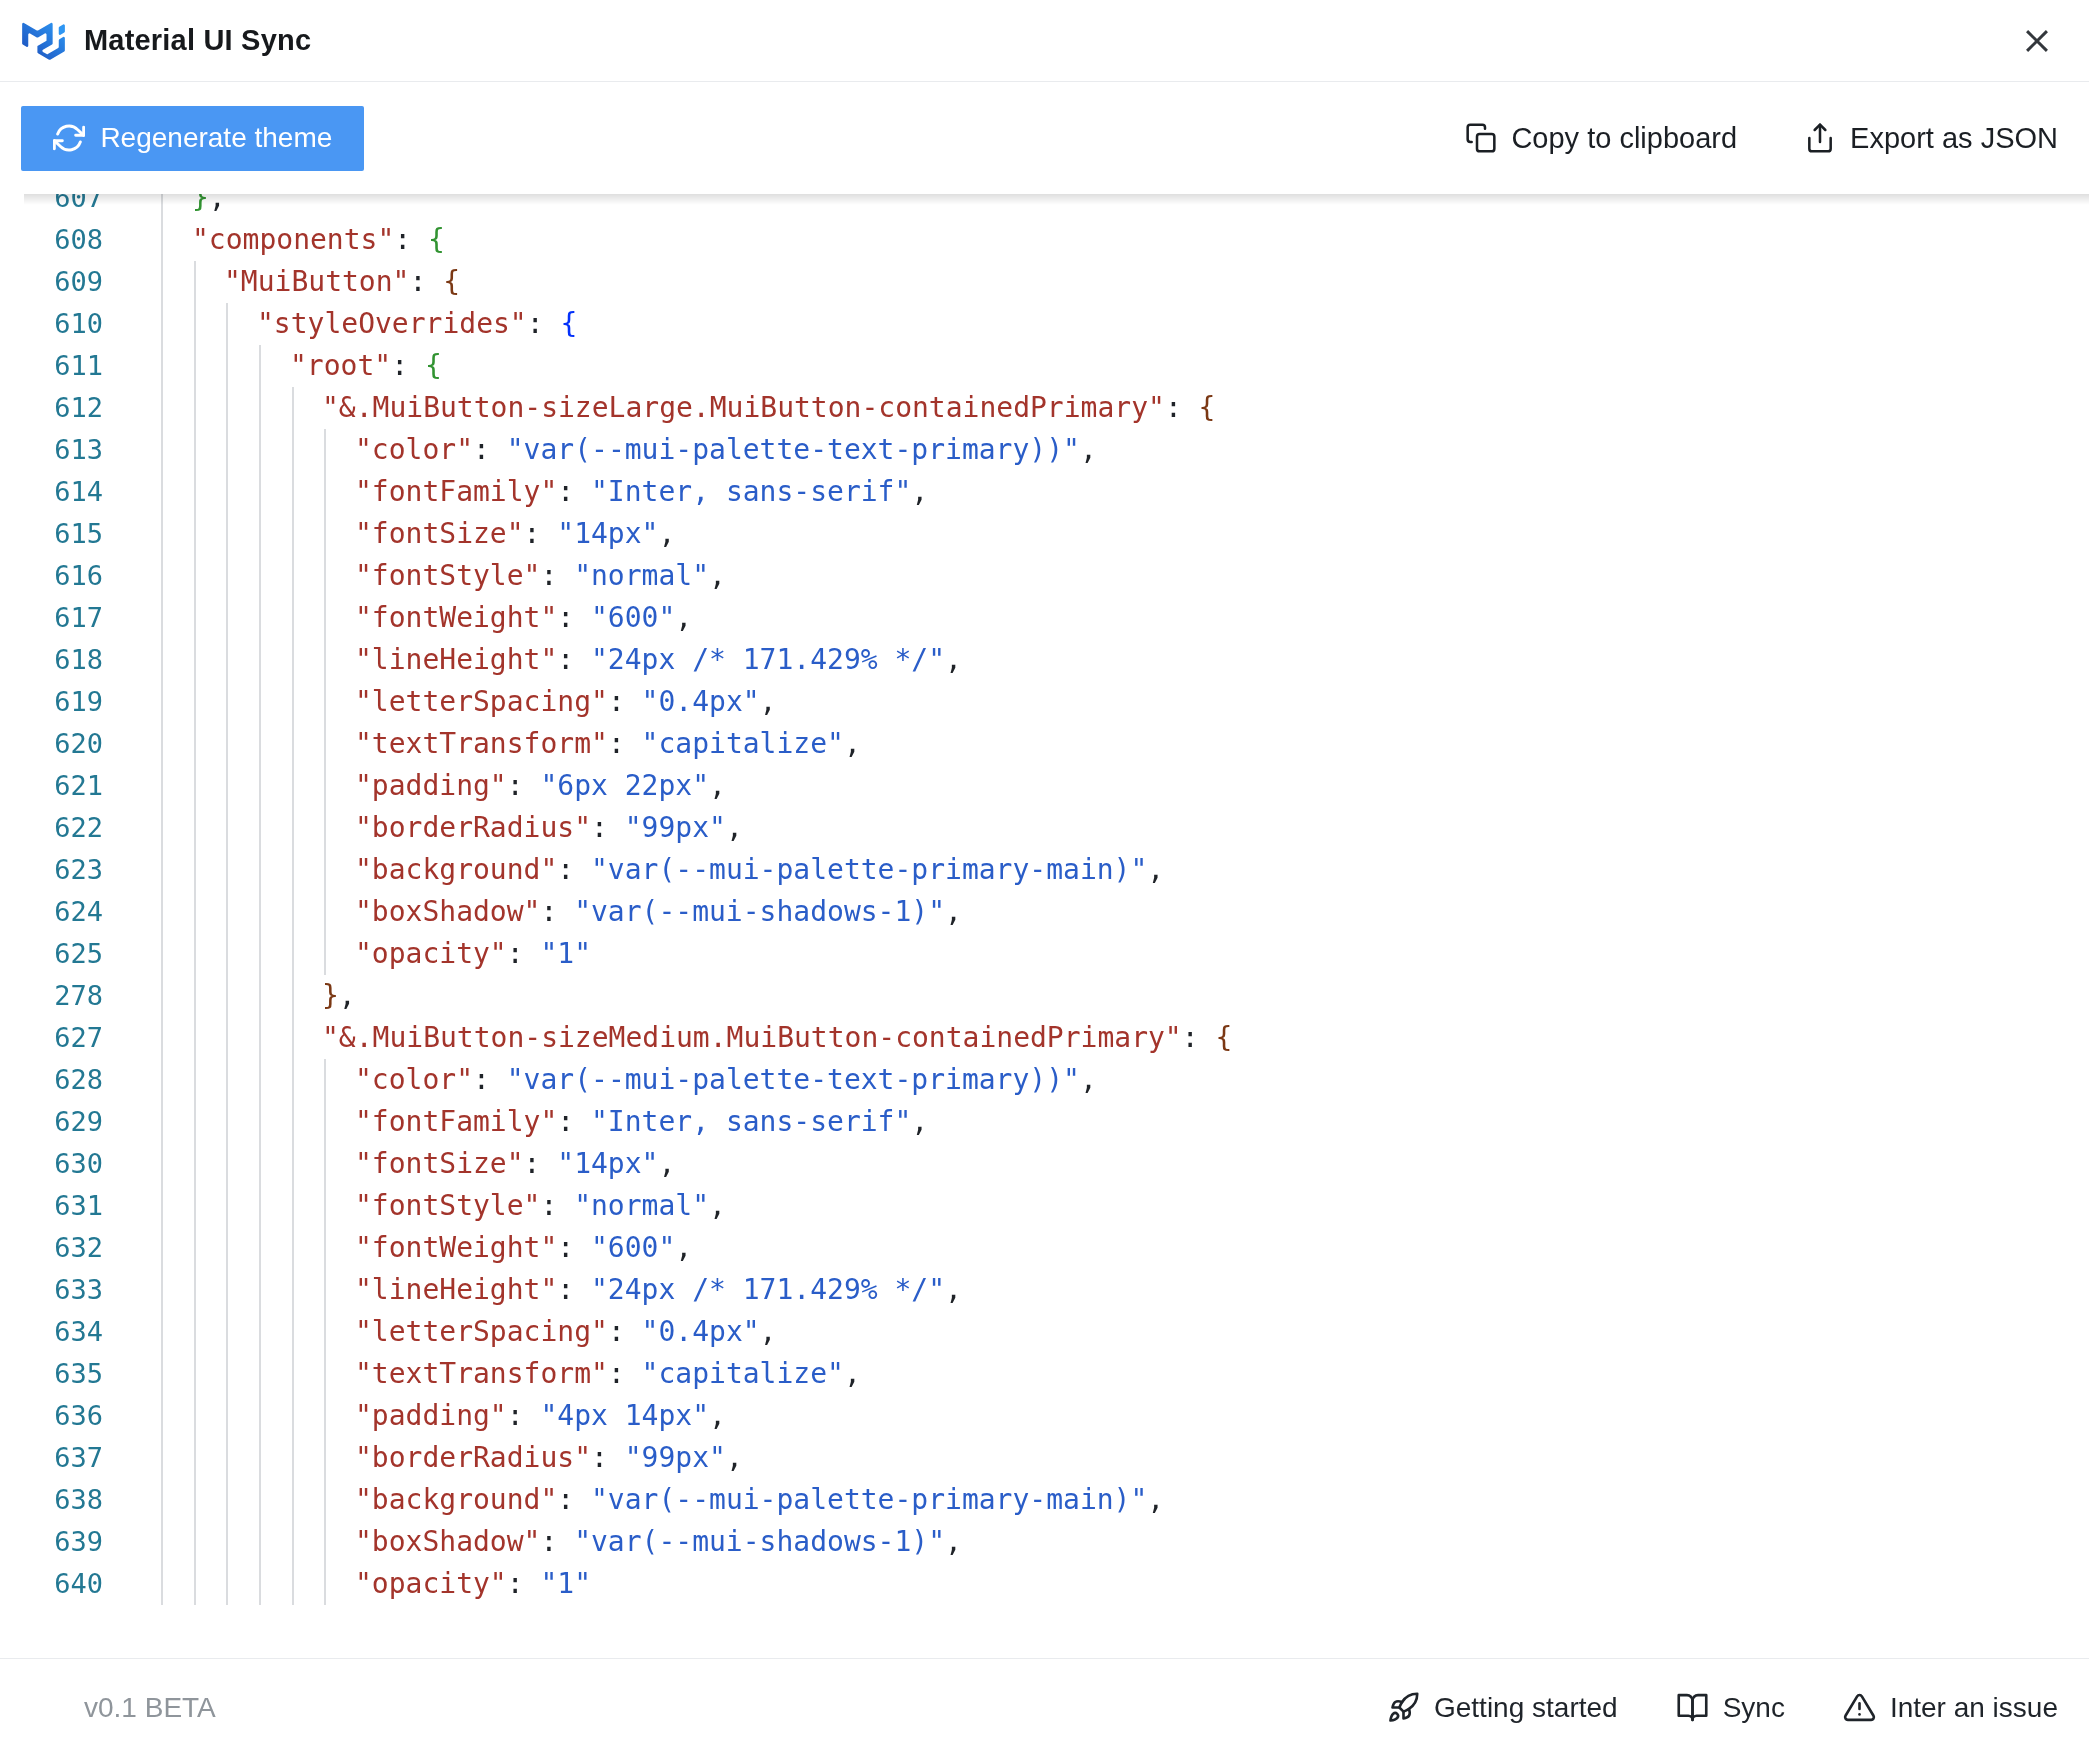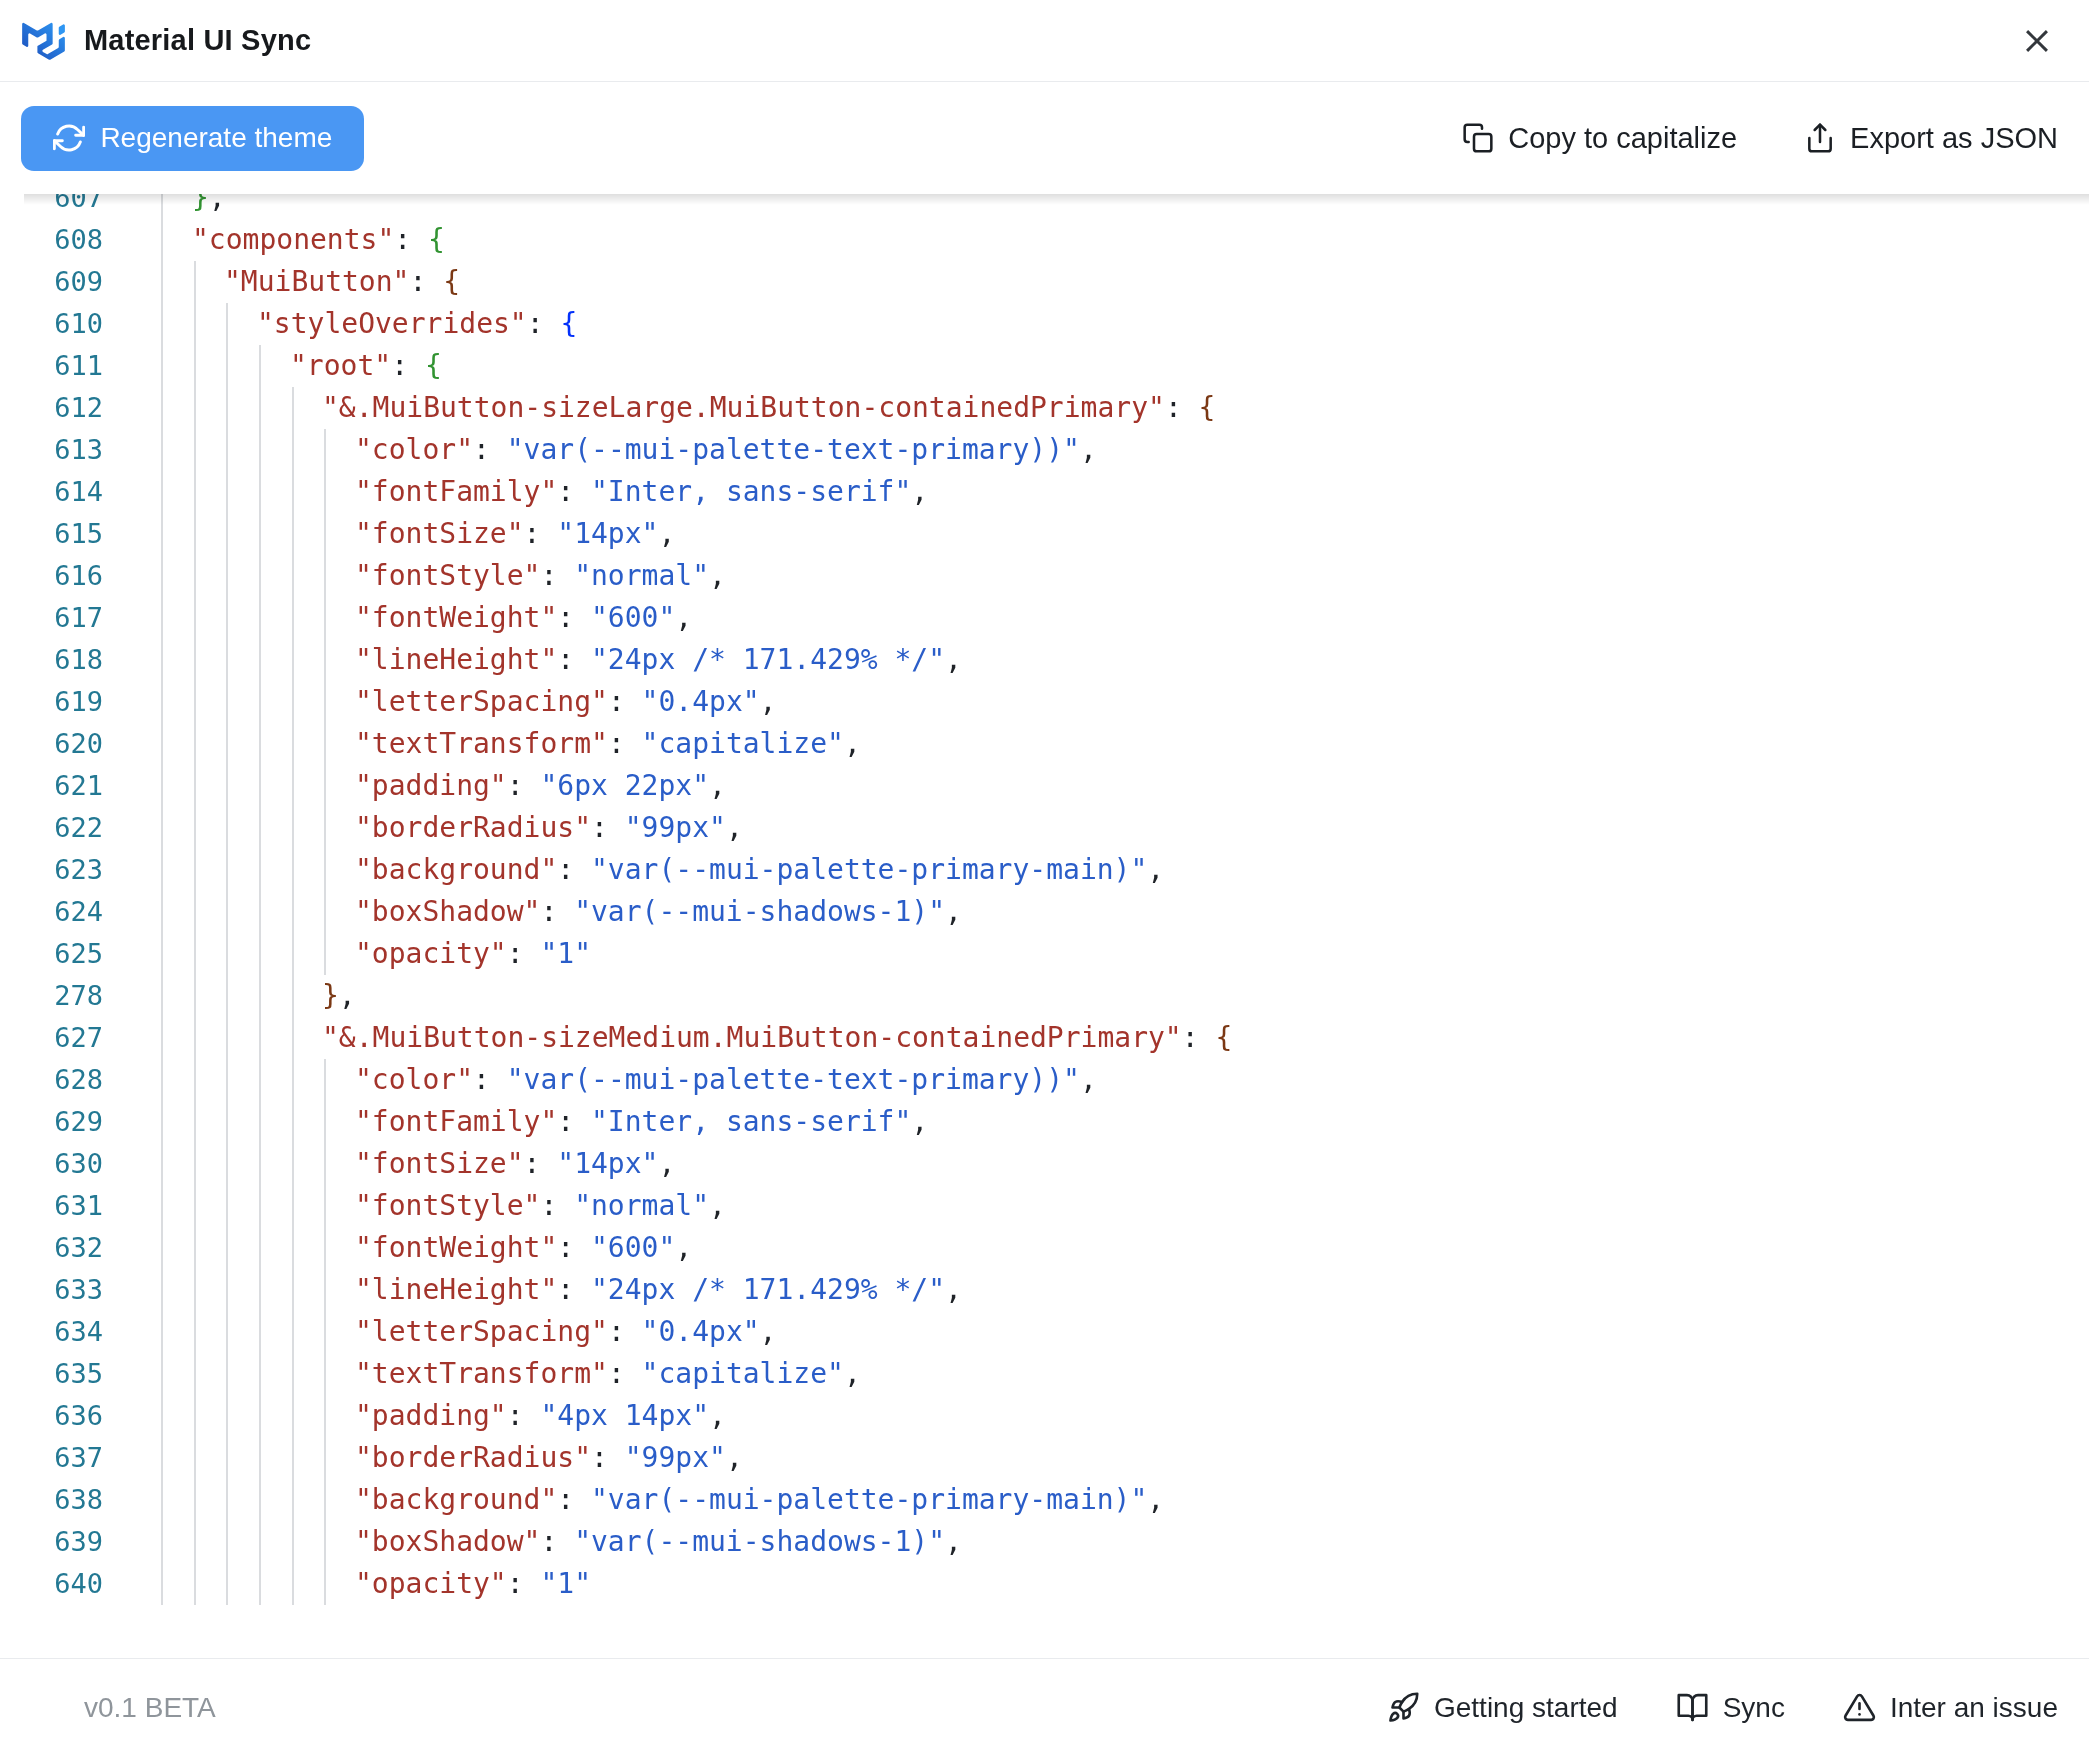--- a/index.html
+++ b/index.html
@@ -12,21 +12,21 @@
     display: flex; align-items: center; padding: 0 28px 0 22.4px; }
   .logo { width: 43px; height: 38px; flex: 0 0 auto; }
   .app-title { font-size: 29px; font-weight: 700; margin-left: 18.6px; letter-spacing: 0.2px; }
   .close-btn { margin-left: auto; width: 48px; height: 48px; background: none; border: none;
     display: flex; align-items: center; justify-content: center; cursor: pointer; }
   .close-btn svg { width: 34px; height: 34px; stroke: #33373C; stroke-width: 2.1; }
 
   
   .toolbar { height: 112px; flex: 0 0 112px; display: flex; align-items: center;
     padding: 0 31px 0 21.4px; }
-  .regen-btn { height: 65px; padding: 0 32px; border: none; border-radius: 13px;
+  .regen-btn { height: 65px; padding: 0 32px; border: none; border-radius: 2px;
     background: var(--c-accent, #4A97F3); color: #fff; font-family: "Liberation Sans", sans-serif;
     font-size: 28px; font-weight: 500; display: flex; align-items: center; gap: 15px; cursor: pointer; }
   .regen-btn svg { width: 32px; height: 32px; stroke: #fff; stroke-width: 2.2; fill: none;
     stroke-linecap: round; stroke-linejoin: round; }
   .toolbar-right { margin-left: auto; display: flex; align-items: center; gap: 67px; }
   .flat-btn { background: none; border: none; display: flex; align-items: center; gap: 14px;
     font-family: "Liberation Sans", sans-serif; font-size: 29px; color: #1B1F24; cursor: pointer; }
   .flat-btn svg { width: 32px; height: 32px; stroke: #1B1F24; stroke-width: 1.9; fill: none;
     stroke-linecap: round; stroke-linejoin: round; }
 
@@ -99,21 +99,21 @@
         <path d="M3.51 9a9 9 0 0 1 14.85-3.36L23 10M1 14l4.64 4.36A9 9 0 0 0 20.49 15"></path>
       </svg>
       <span>Regenerate theme</span>
     </button>
     <div class="toolbar-right">
       <button class="flat-btn">
         <svg viewBox="0 0 24 24">
           <rect x="9" y="9" width="13" height="13" rx="2"></rect>
           <path d="M5 15H4a2 2 0 0 1-2-2V4a2 2 0 0 1 2-2h9a2 2 0 0 1 2 2v1"></path>
         </svg>
-        <span>Copy to capitalize</span>
+        <span>Copy to clipboard</span>
       </button>
       <button class="flat-btn">
         <svg viewBox="0 0 24 24">
           <path d="M4 12v8a2 2 0 0 0 2 2h12a2 2 0 0 0 2-2v-8"></path>
           <polyline points="16 6 12 2 8 6"></polyline>
           <line x1="12" y1="2" x2="12" y2="15"></line>
         </svg>
         <span>Export as JSON</span>
       </button>
     </div>

